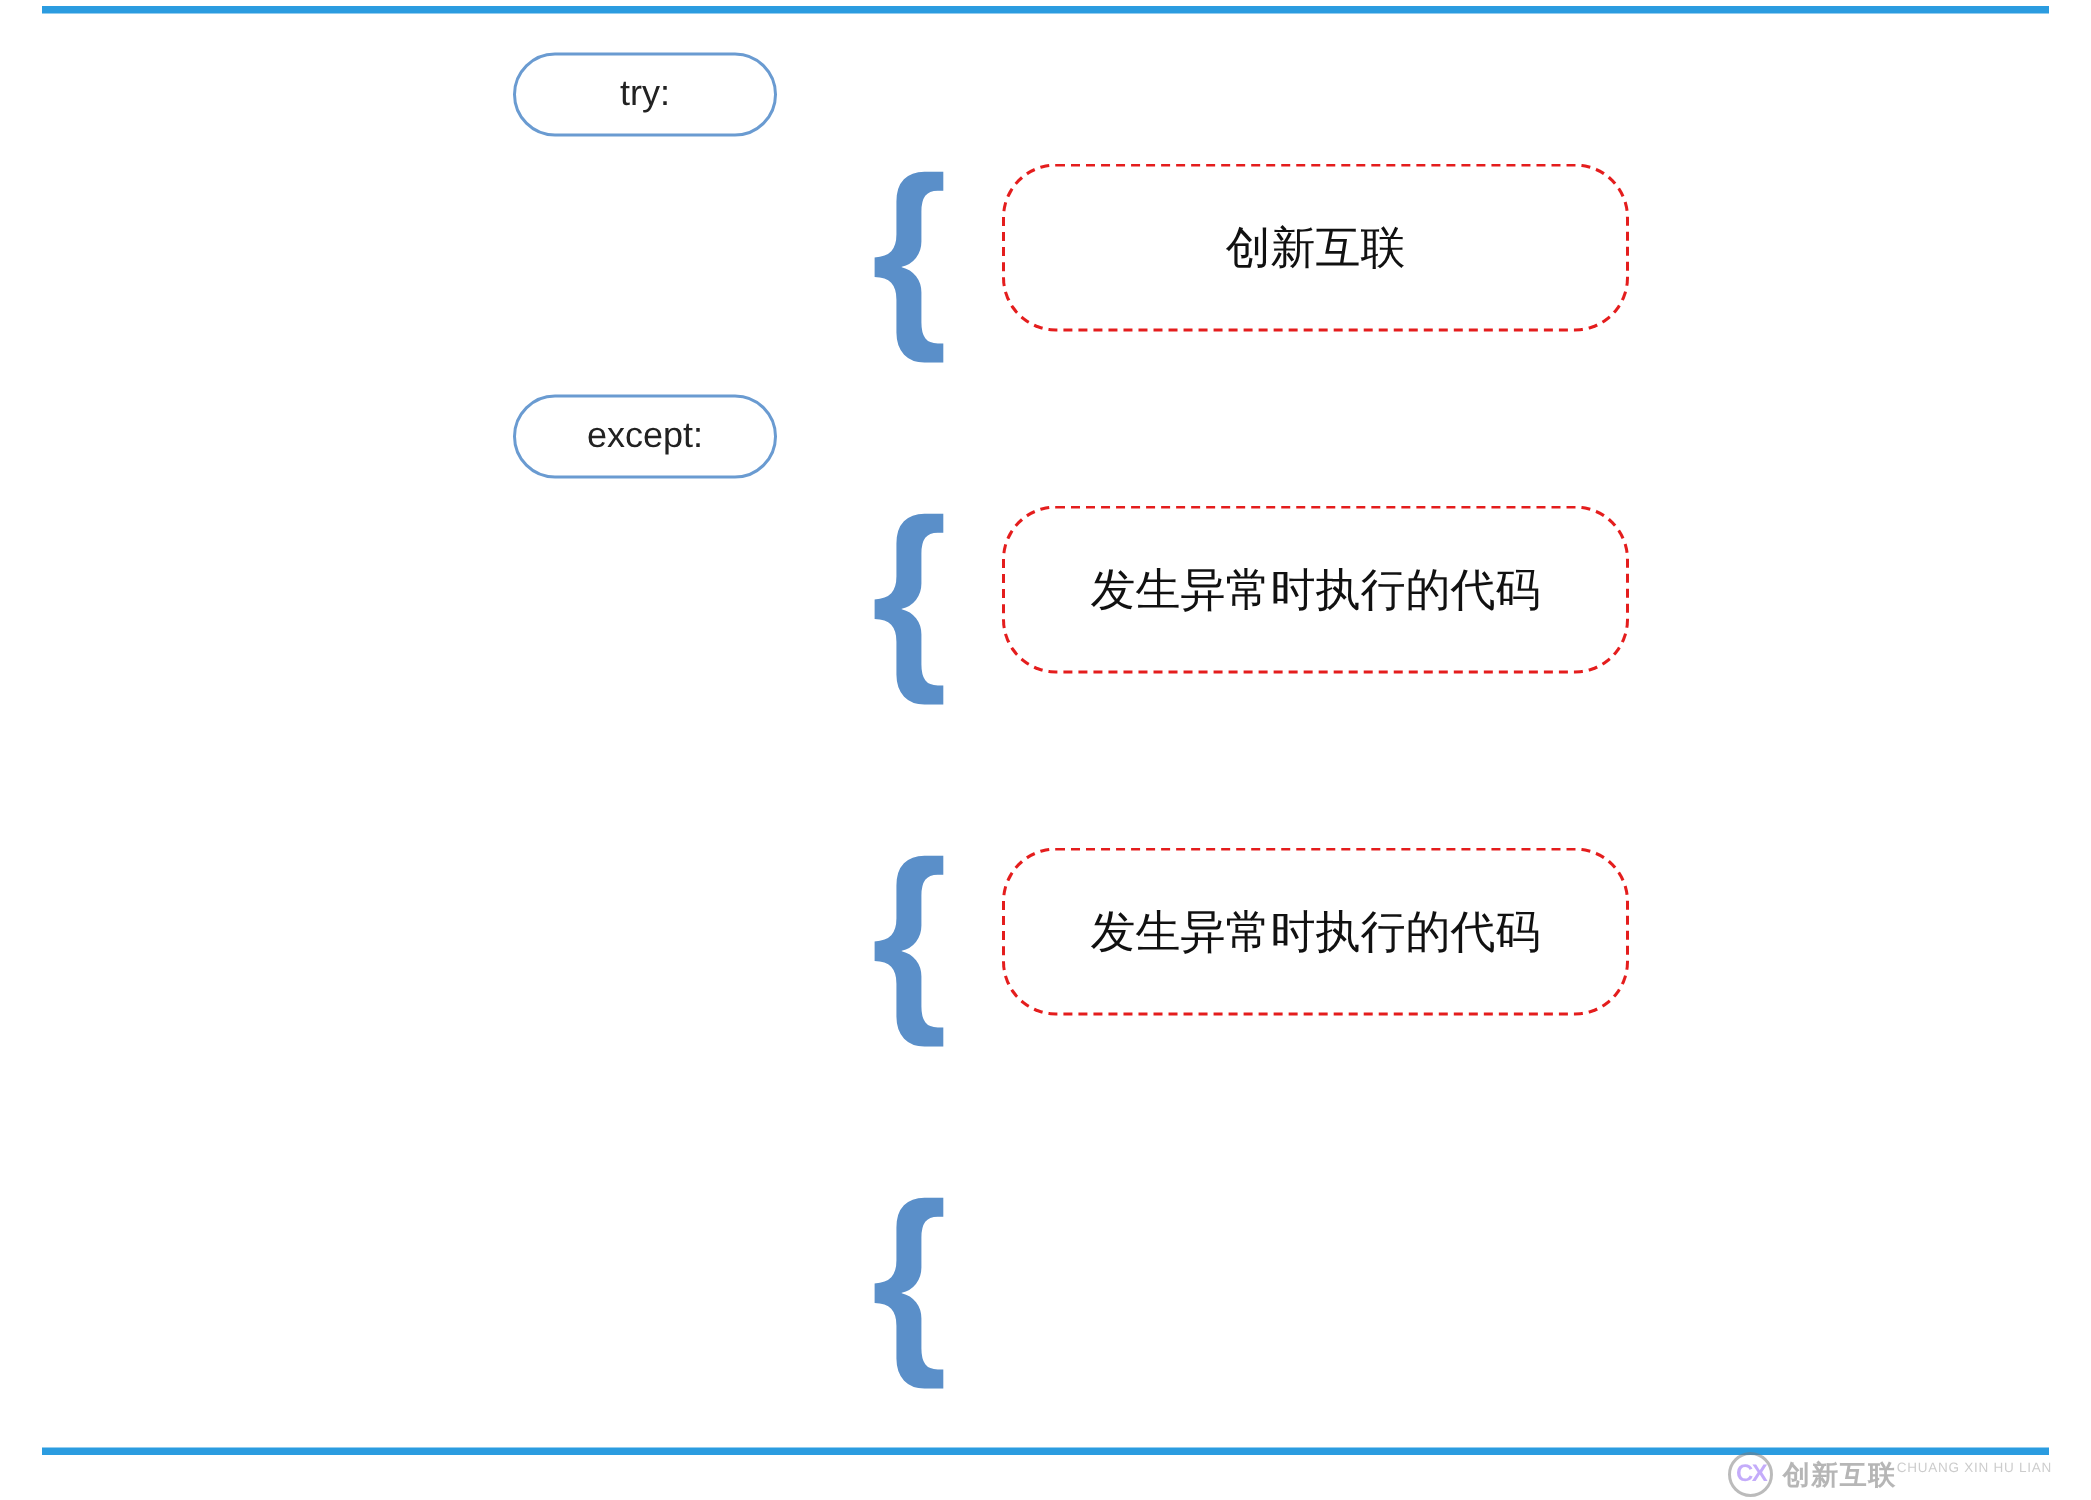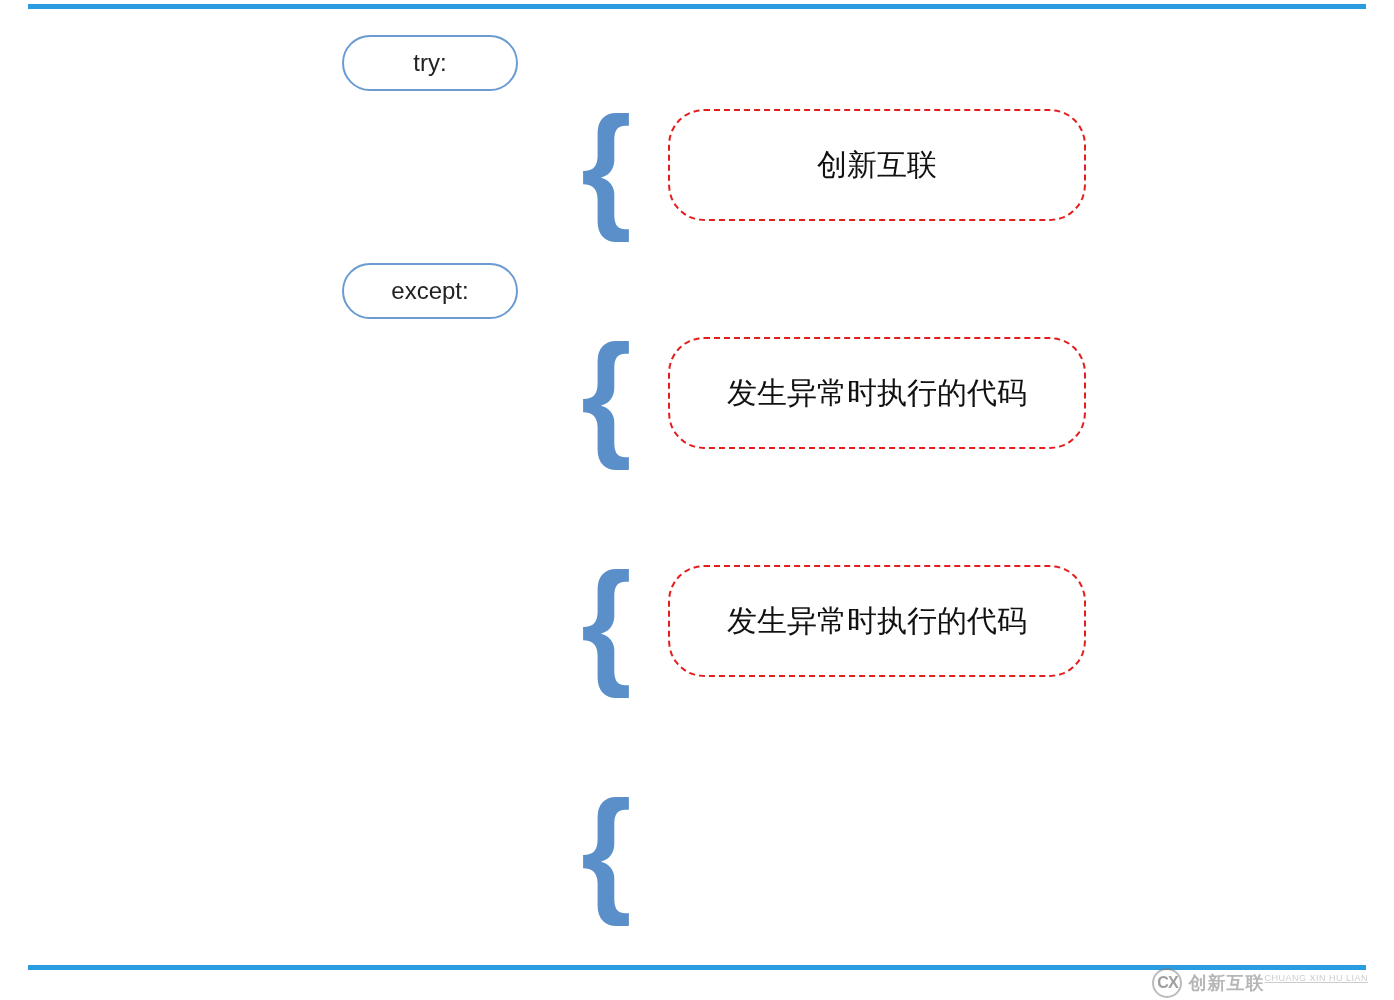--- a/index.html
+++ b/index.html
@@ -79,40 +79,39 @@
     }
     .wm-logo {
       width: 30px;
       height: 30px;
       border: 2px solid #7a7a7a;
       border-radius: 50%;
       display: flex;
       align-items: center;
       justify-content: center;
       font-weight: 700;
-      color: #404040;
+      color: #8b5cf6;
       font-size: 16px;
       letter-spacing: -1px;
     }
     .wm-text {
       display: flex;
       flex-direction: row;
       line-height: 1;
     }
     .wm-main {
       font-size: 18px;
       font-weight: 600;
       color: #6f6f6f;
       letter-spacing: 1px;
     }
     .wm-sub {
       font-size: 9px;
       color: #9a9a9a;
       letter-spacing: 0.5px;
-      text-decoration: underline;
     }
   </style>
 </head>
 <body>
 
 <div class="frame">
   <div class="content">
 
     <div class="block">
       <div class="keyword-box">try:</div>

